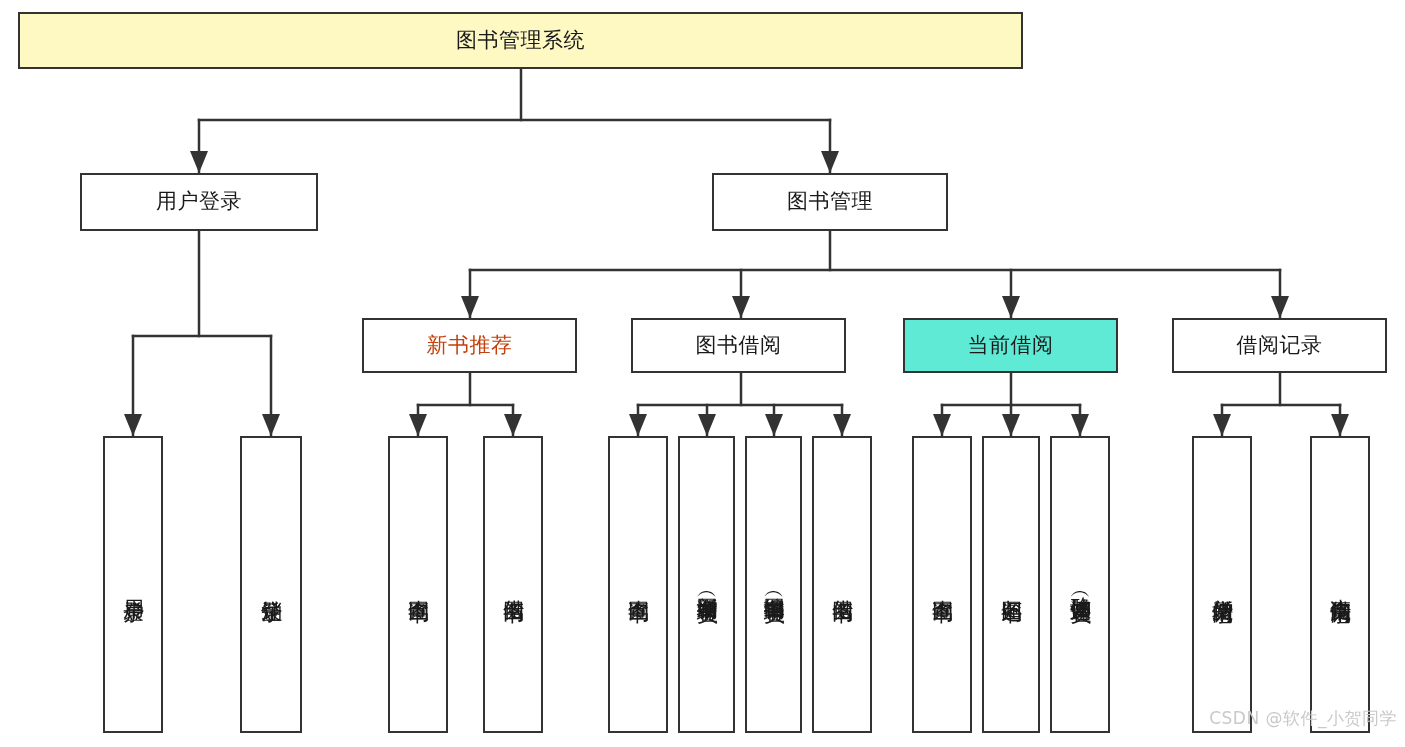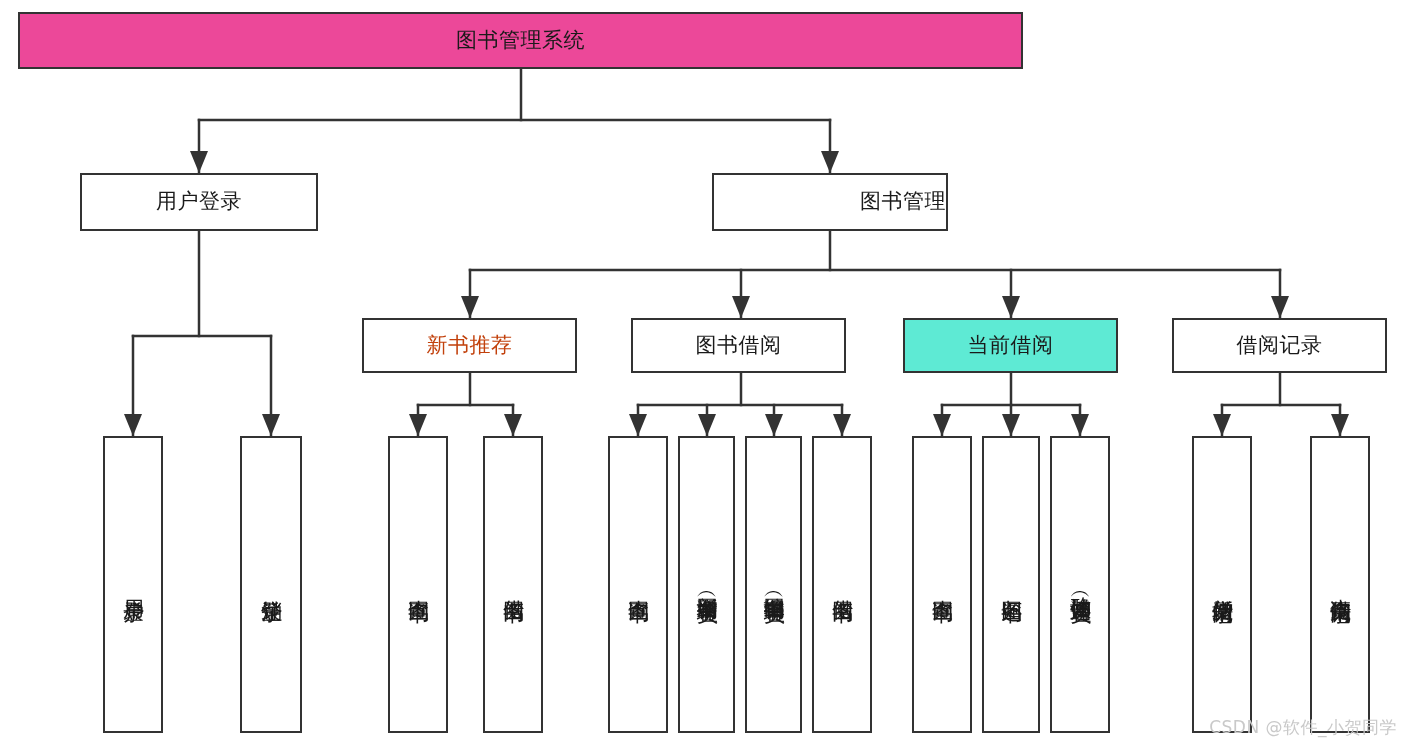--- a/index.html
+++ b/index.html
@@ -52,21 +52,21 @@
     position: absolute;
     left: 0;
     top: 0;
     width: 1405px;
     height: 747px;
     pointer-events: none;
   }
   #watermark {
     position: absolute;
     right: 8px;
-    bottom: 8px;
+    bottom: 17px;
     font-size: 17px;
     color: #c9c9c9;
     white-space: nowrap;
     letter-spacing: 0.5px;
   }
 </style>
 </head>
 <body>
 
 <div id="diagram-root">
@@ -118,27 +118,27 @@
       <line x1="1080" y1="405" x2="1080" y2="436" stroke="#333333" stroke-width="2.5" stroke-linecap="square"></line>
       <polygon points="1071,414 1089,414 1080,436" fill="#333333"></polygon>
       <line x1="1280" y1="373" x2="1280" y2="405" stroke="#333333" stroke-width="2.5" stroke-linecap="square"></line>
       <line x1="1222" y1="405" x2="1340" y2="405" stroke="#333333" stroke-width="2.5" stroke-linecap="square"></line>
       <line x1="1222" y1="405" x2="1222" y2="436" stroke="#333333" stroke-width="2.5" stroke-linecap="square"></line>
       <polygon points="1213,414 1231,414 1222,436" fill="#333333"></polygon>
       <line x1="1340" y1="405" x2="1340" y2="436" stroke="#333333" stroke-width="2.5" stroke-linecap="square"></line>
       <polygon points="1331,414 1349,414 1340,436" fill="#333333"></polygon>
     </svg>
   <div id="node-layer">
-      <div class="node-box" style="left: 18px; top: 12px; width: 1005px; height: 57px; border-color: rgb(51, 51, 51); background: #ec4899;">
+      <div class="node-box" style="left: 18px; top: 12px; width: 1005px; height: 57px; border-color: rgb(51, 51, 51); background: #fef9c3;">
         <span class="node-label-h" style="color: rgb(26, 26, 26);">图书管理系统</span>
       </div>
       <div class="node-box" style="left: 80px; top: 173px; width: 238px; height: 58px; border-color: rgb(51, 51, 51); background: rgb(255, 255, 255);">
         <span class="node-label-h" style="color: rgb(26, 26, 26);">用户登录</span>
       </div>
-      <div class="node-box" style="left: 712px; top: 173px; width: 236px; height: 58px; border-color: rgb(51, 51, 51); background: rgb(255, 255, 255); justify-content: flex-end;">
+      <div class="node-box" style="left: 712px; top: 173px; width: 236px; height: 58px; border-color: rgb(51, 51, 51); background: rgb(255, 255, 255);">
         <span class="node-label-h" style="color: rgb(26, 26, 26);">图书管理</span>
       </div>
       <div class="node-box" style="left: 362px; top: 318px; width: 215px; height: 55px; border-color: rgb(51, 51, 51); background: rgb(255, 255, 255);">
         <span class="node-label-h" style="color: #c2410c;">新书推荐</span>
       </div>
       <div class="node-box" style="left: 631px; top: 318px; width: 215px; height: 55px; border-color: rgb(51, 51, 51); background: rgb(255, 255, 255);">
         <span class="node-label-h" style="color: rgb(26, 26, 26);">图书借阅</span>
       </div>
       <div class="node-box" style="left: 903px; top: 318px; width: 215px; height: 55px; border-color: rgb(51, 51, 51); background: #5eead4;">
         <span class="node-label-h" style="color: rgb(26, 26, 26);">当前借阅</span>

